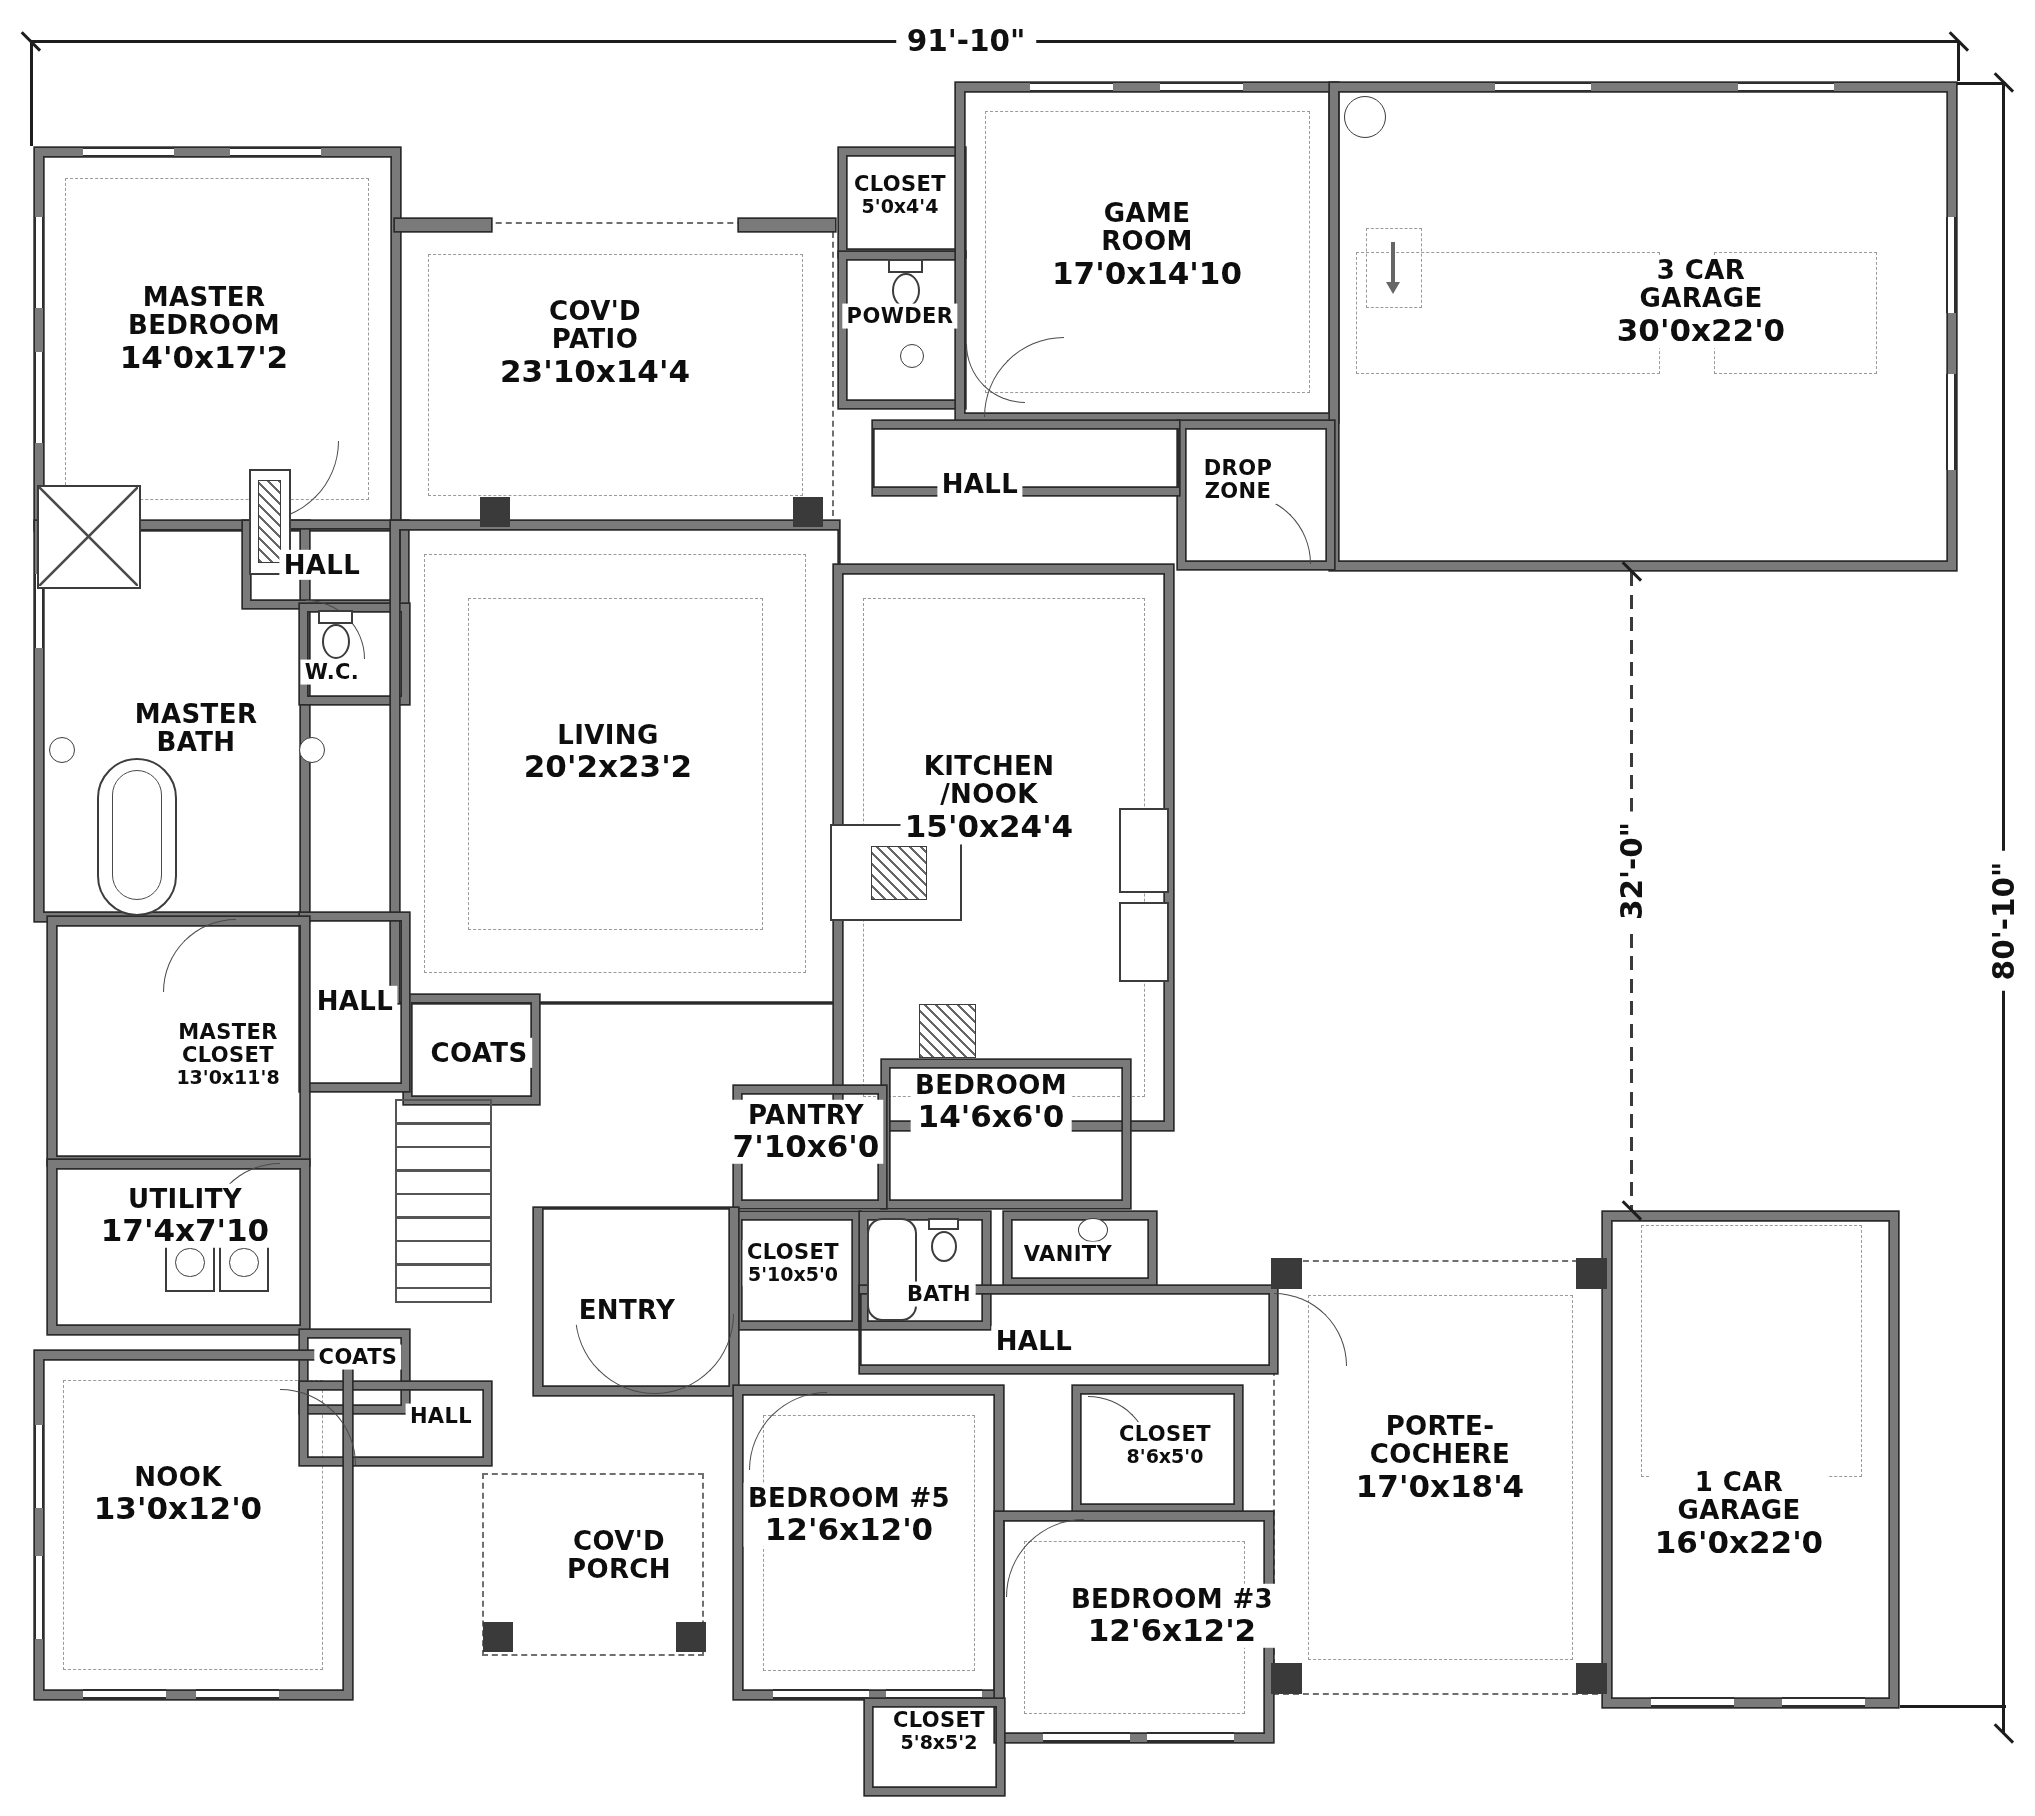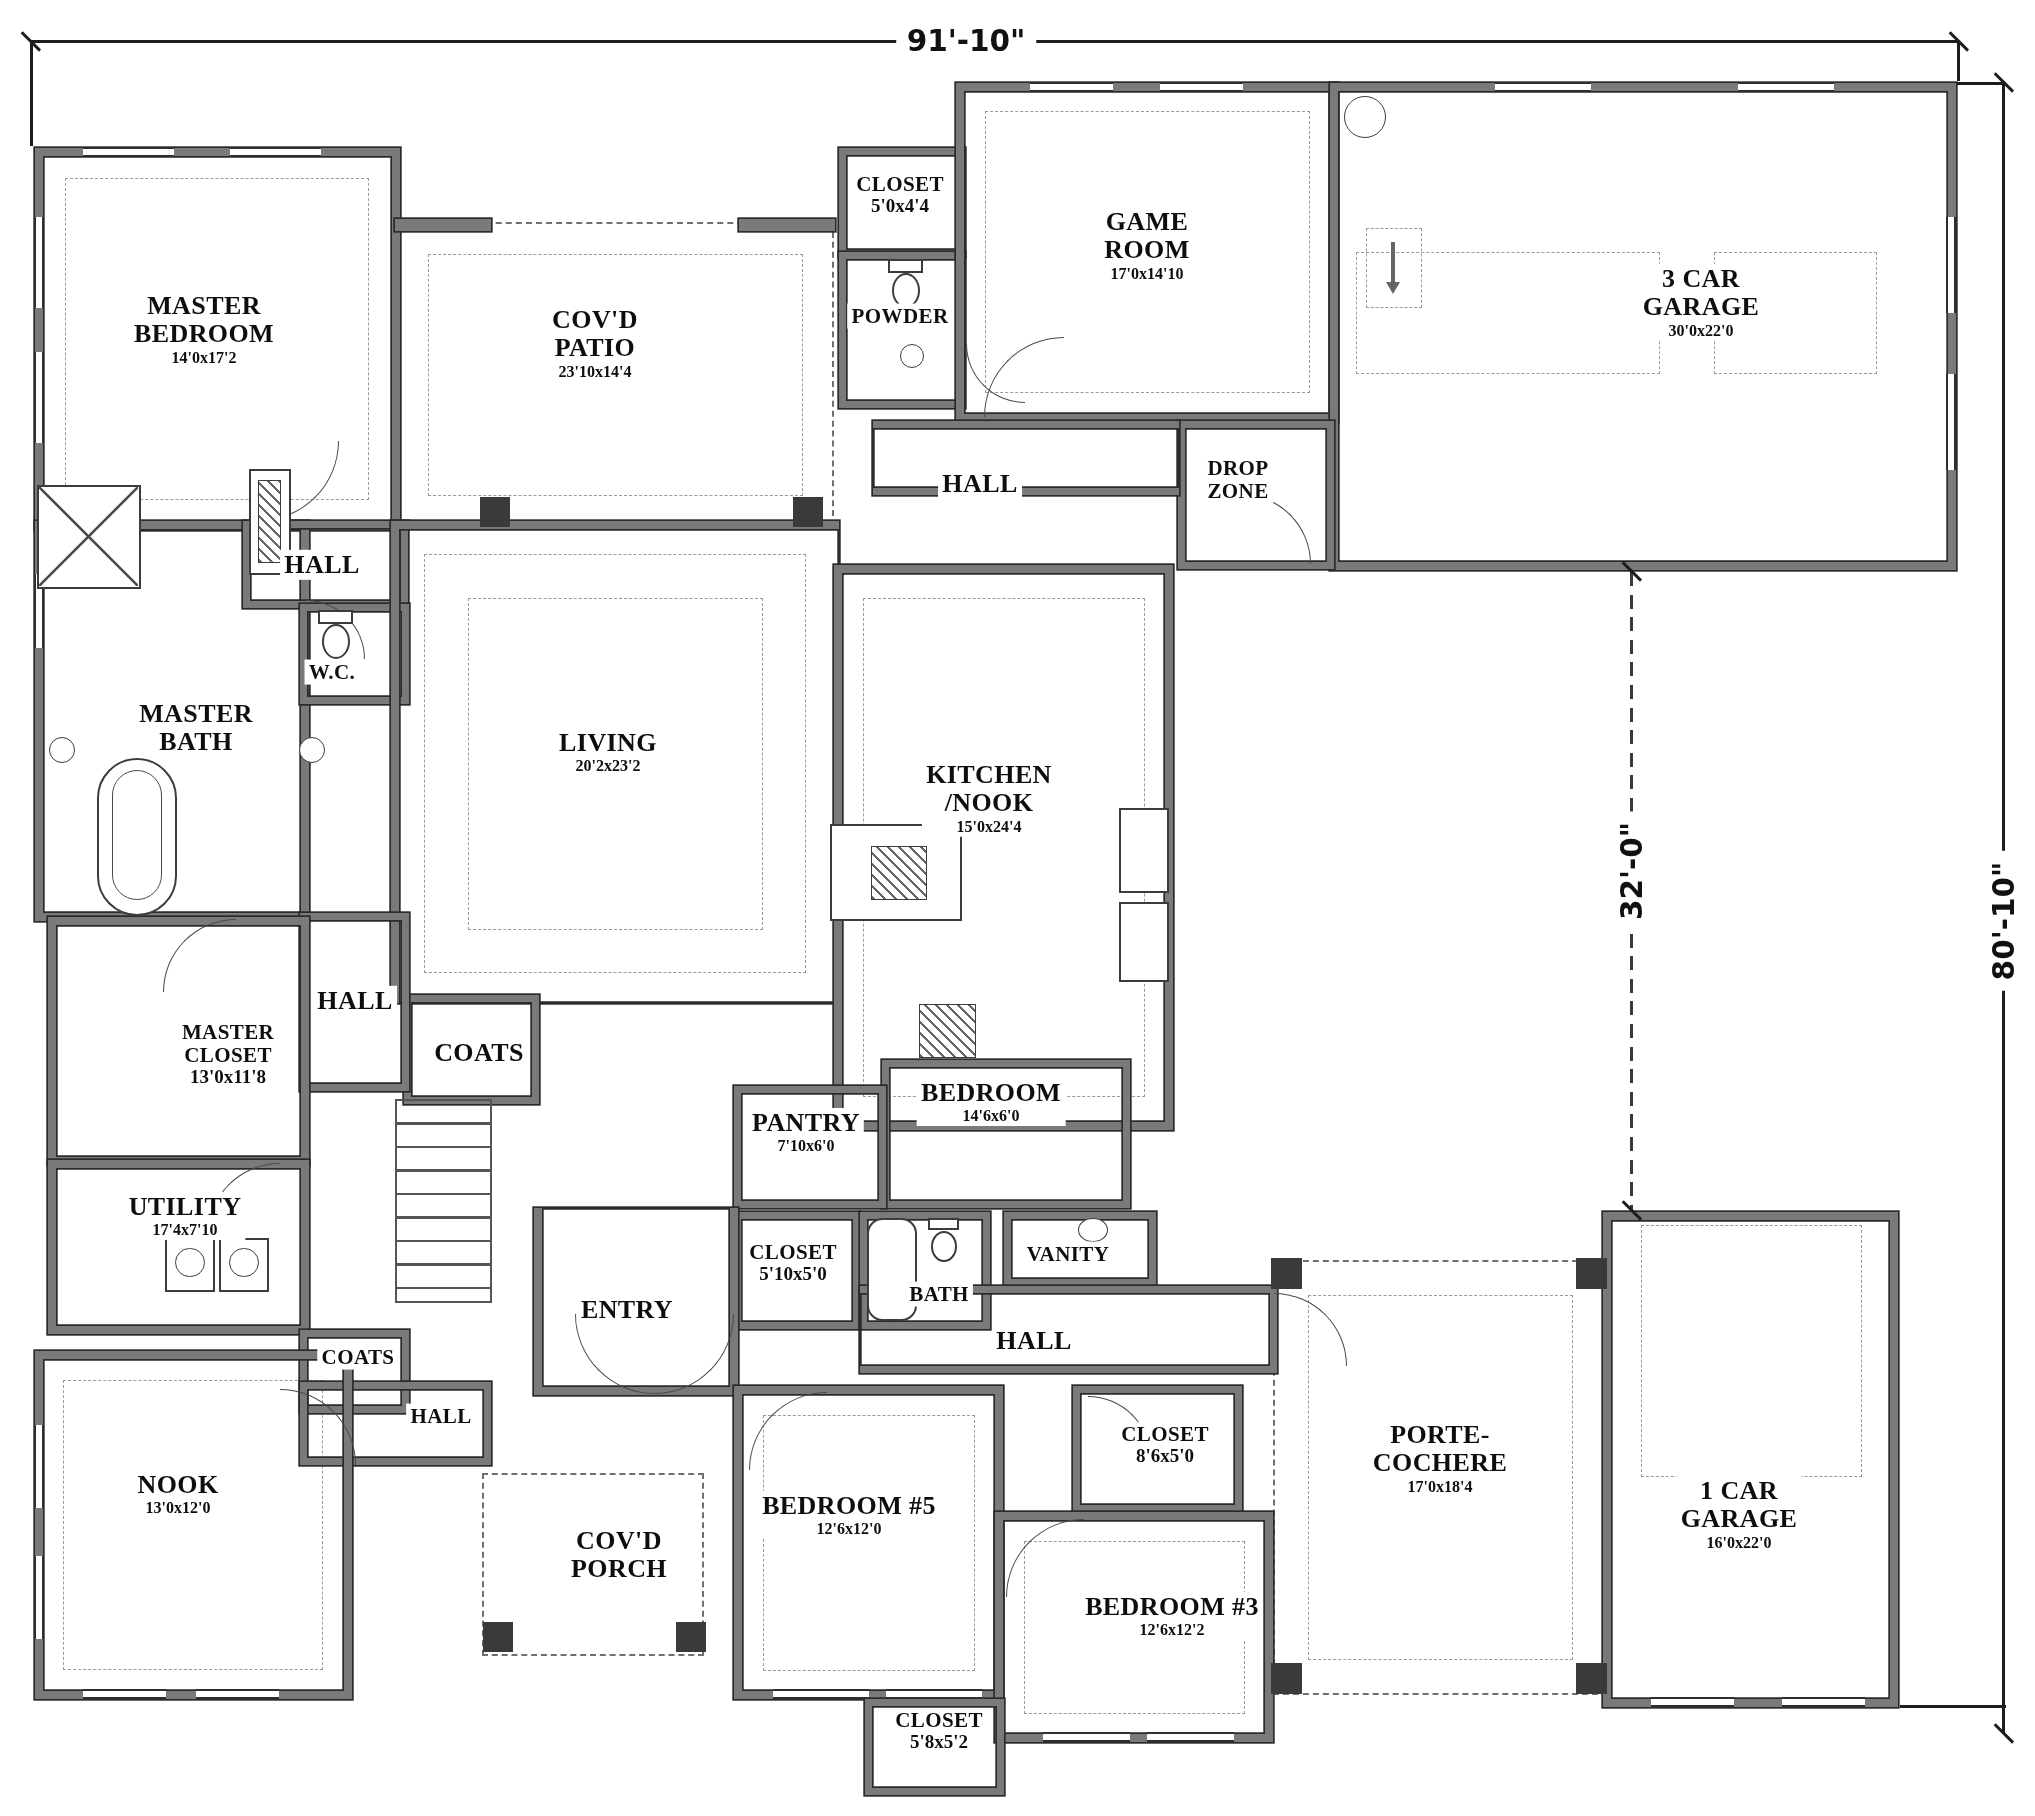--- a/index.html
+++ b/index.html
@@ -35,22 +35,22 @@
 
   
   .winh { position:absolute; height:10.4px; background:#fff; border-top:2.6px solid #2e2e2e;
           border-bottom:2.6px solid #2e2e2e; z-index:6; }
   .winv { position:absolute; width:10.4px; background:#fff; border-left:2.6px solid #2e2e2e;
           border-right:2.6px solid #2e2e2e; z-index:6; }
 
   
   .lbl { position:absolute; transform:translate(-50%,-50%); text-align:center;
          font-weight:700; font-size:26px; line-height:1.1; color:#0e0e0e;
-         letter-spacing:0.4px; white-space:nowrap; z-index:30; background:#fff; padding:0.9px 4.3px;font-family:Liberation Serif, serif; }
-  .lbl .sz { font-size:16px; letter-spacing:0; }
+         letter-spacing:0.4px; white-space:nowrap; z-index:30; background:#fff; padding:0.9px 4.3px; }
+  .lbl .sz { font-size:31px; letter-spacing:0; }
   .lbl.sm { font-size:21px; }
   .lbl.sm .sz { font-size:19px; }
 
   
   .line { position:absolute; background:#1d1d1d; z-index:20; }
   .dline { position:absolute; z-index:20; }
   .tick { position:absolute; width:26px; height:2.6px; background:#1d1d1d;
           transform:rotate(45deg); z-index:21; }
   .dimlbl { position:absolute; transform:translate(-50%,-50%); font-weight:700;
             font-size:29.5px; color:#111; background:#fff; padding:1.7px 10.4px; z-index:40; white-space:nowrap; }

